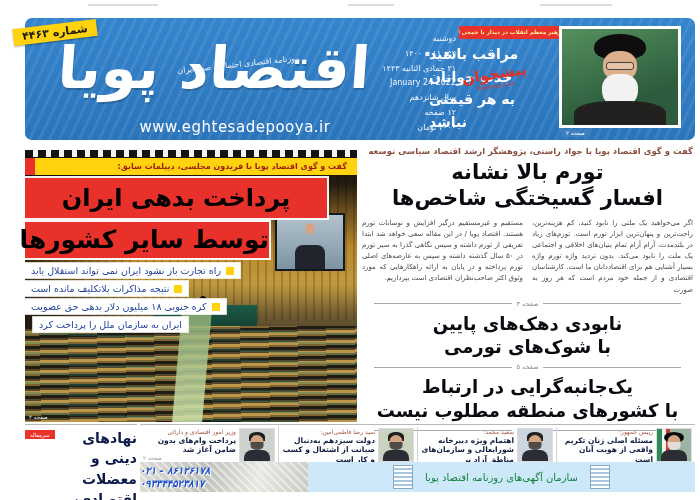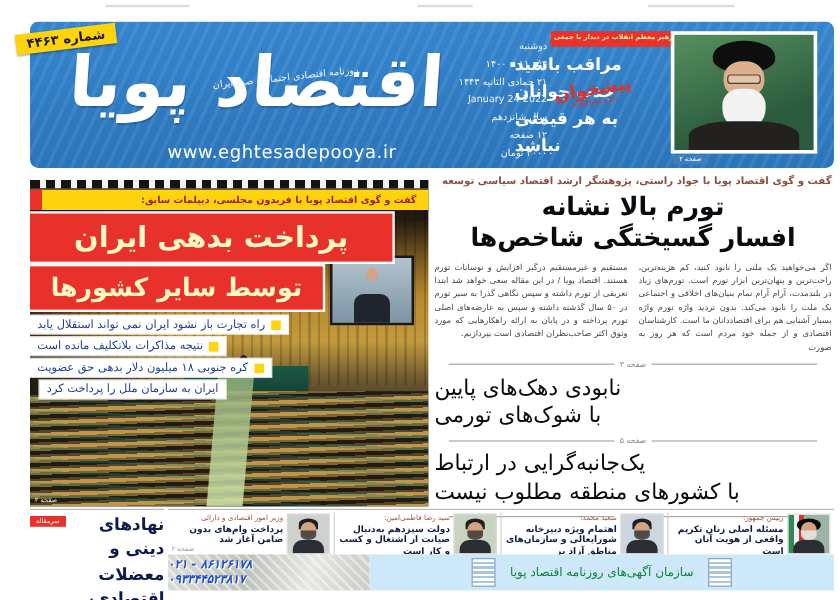--- a/index.html
+++ b/index.html
@@ -50,40 +50,40 @@
   .podium{position:absolute;left:128px;top:148px;width:104px;height:28px;background:linear-gradient(#1c5a47,#123c30)}
   .podium::before{content:"";position:absolute;left:46px;top:-9px;width:8px;height:10px;background:#0e0e0e;border-radius:50% 50% 0 0}
   .audience{position:absolute;left:0;right:0;bottom:0;height:96px;
     background:repeating-linear-gradient(178deg,#201c14 0 3px,#54462a 3px 5px,#bd964a 5px 8px,#7c6534 8px 10px)}
   .teal{position:absolute;left:0;right:0;bottom:0;height:96px;background:repeating-linear-gradient(2deg,transparent 0 8px,rgba(38,118,98,.38) 8px 10px)}
   .aisle{position:absolute;left:152px;bottom:0;width:30px;height:112px;background:linear-gradient(180deg,#8fae77,#cfe3ab);transform:skewX(-5deg);opacity:.85}
   .photo-page{position:absolute;left:4px;bottom:2px;color:#f0f0f0;font-size:5.5px;direction:rtl;z-index:3}
   .lead-kicker{position:absolute;top:8px;left:0;width:332px;height:17px;background:#ffd30e;z-index:2;direction:rtl;
     text-align:right;font-size:8px;font-weight:bold;color:#9b1d12;line-height:17px;padding:0 10px 0 0;box-sizing:border-box}
   .lead-kicker::after{content:"";position:absolute;left:0;top:0;width:10px;height:17px;background:#e8322b}
-  .red-block{position:absolute;left:0;background:#e8312a;color:#fef9c3;font-weight:bold;text-align:center;z-index:2;
+  .red-block{position:absolute;left:0;background:#e8312a;color:#000000;font-weight:bold;text-align:center;z-index:2;
     box-shadow:0 0 0 2px rgba(255,255,255,.95);direction:rtl;white-space:nowrap}
   .r1{top:28px;width:302px;height:40px;font-size:24px;line-height:40px}
-  .r2{top:72px;width:244px;height:36px;font-size:21px;line-height:36px}
+  .r2{top:72px;width:244px;height:36px;font-size:25px;line-height:36px}
   .bullets{position:absolute;top:113px;left:0;z-index:2}
   .strip{display:flex;direction:rtl;align-items:center;gap:5px;background:#fff;color:#1e3f97;font-weight:normal;
     font-size:9.5px;height:15px;padding:0 6px;margin-bottom:3px;width:fit-content;box-shadow:0 0 0 1px rgba(255,255,255,.8);white-space:nowrap}
   .dot{width:8px;height:8px;background:#ffd30e;flex:0 0 8px}
   .cont{margin-left:8px}
 
   
   .main-col{position:absolute;left:362px;top:146px;width:331px;direction:rtl}
   .mk{font-size:8.5px;font-weight:bold;color:#8a5040;text-align:right;margin-bottom:4px}
   .mh div{font-size:21px;font-weight:bold;color:#0a0a10;text-align:center;line-height:1.22}
   .mbody{display:flex;gap:9px;margin-top:7px}
   .mbody .col{flex:1;font-size:7px;color:#474747;text-align:justify;line-height:1.58}
   .divider{display:flex;align-items:center;gap:4px;margin:4px 12px}
   .divider .l{flex:1;height:1px;background:#a8a8a8}
   .divider .p{font-size:6.5px;color:#888;white-space:nowrap}
-  .sub div{font-size:18px;font-weight:normal;color:#0a0a10;text-align:left;line-height:1.32}
+  .sub div{font-size:18px;font-weight:bold;color:#0a0a10;text-align:center;line-height:1.32}
 
   
   .bottom-strip{position:absolute;left:140px;top:424px;width:555px;height:38px;border-top:1px solid #b9b9b9;
     display:flex;direction:rtl;box-sizing:border-box;padding-top:2px}
   .b-item{flex:1;display:flex;gap:3px;padding:1px 3px;min-width:0}
   .b-item + .b-item{border-inline-start:1px solid #d2d2d2}
   .mini-photo{flex:0 0 34px;height:32px;position:relative;overflow:hidden;border:1px solid #ddd;background:#b9c4bd}
   .item-text{flex:1;min-width:0}
   .ik{font-size:6px;color:#a4543f;text-align:right;line-height:1.25}
   .ih{font-size:7.5px;font-weight:bold;color:#101c42;text-align:right;line-height:1.3}

